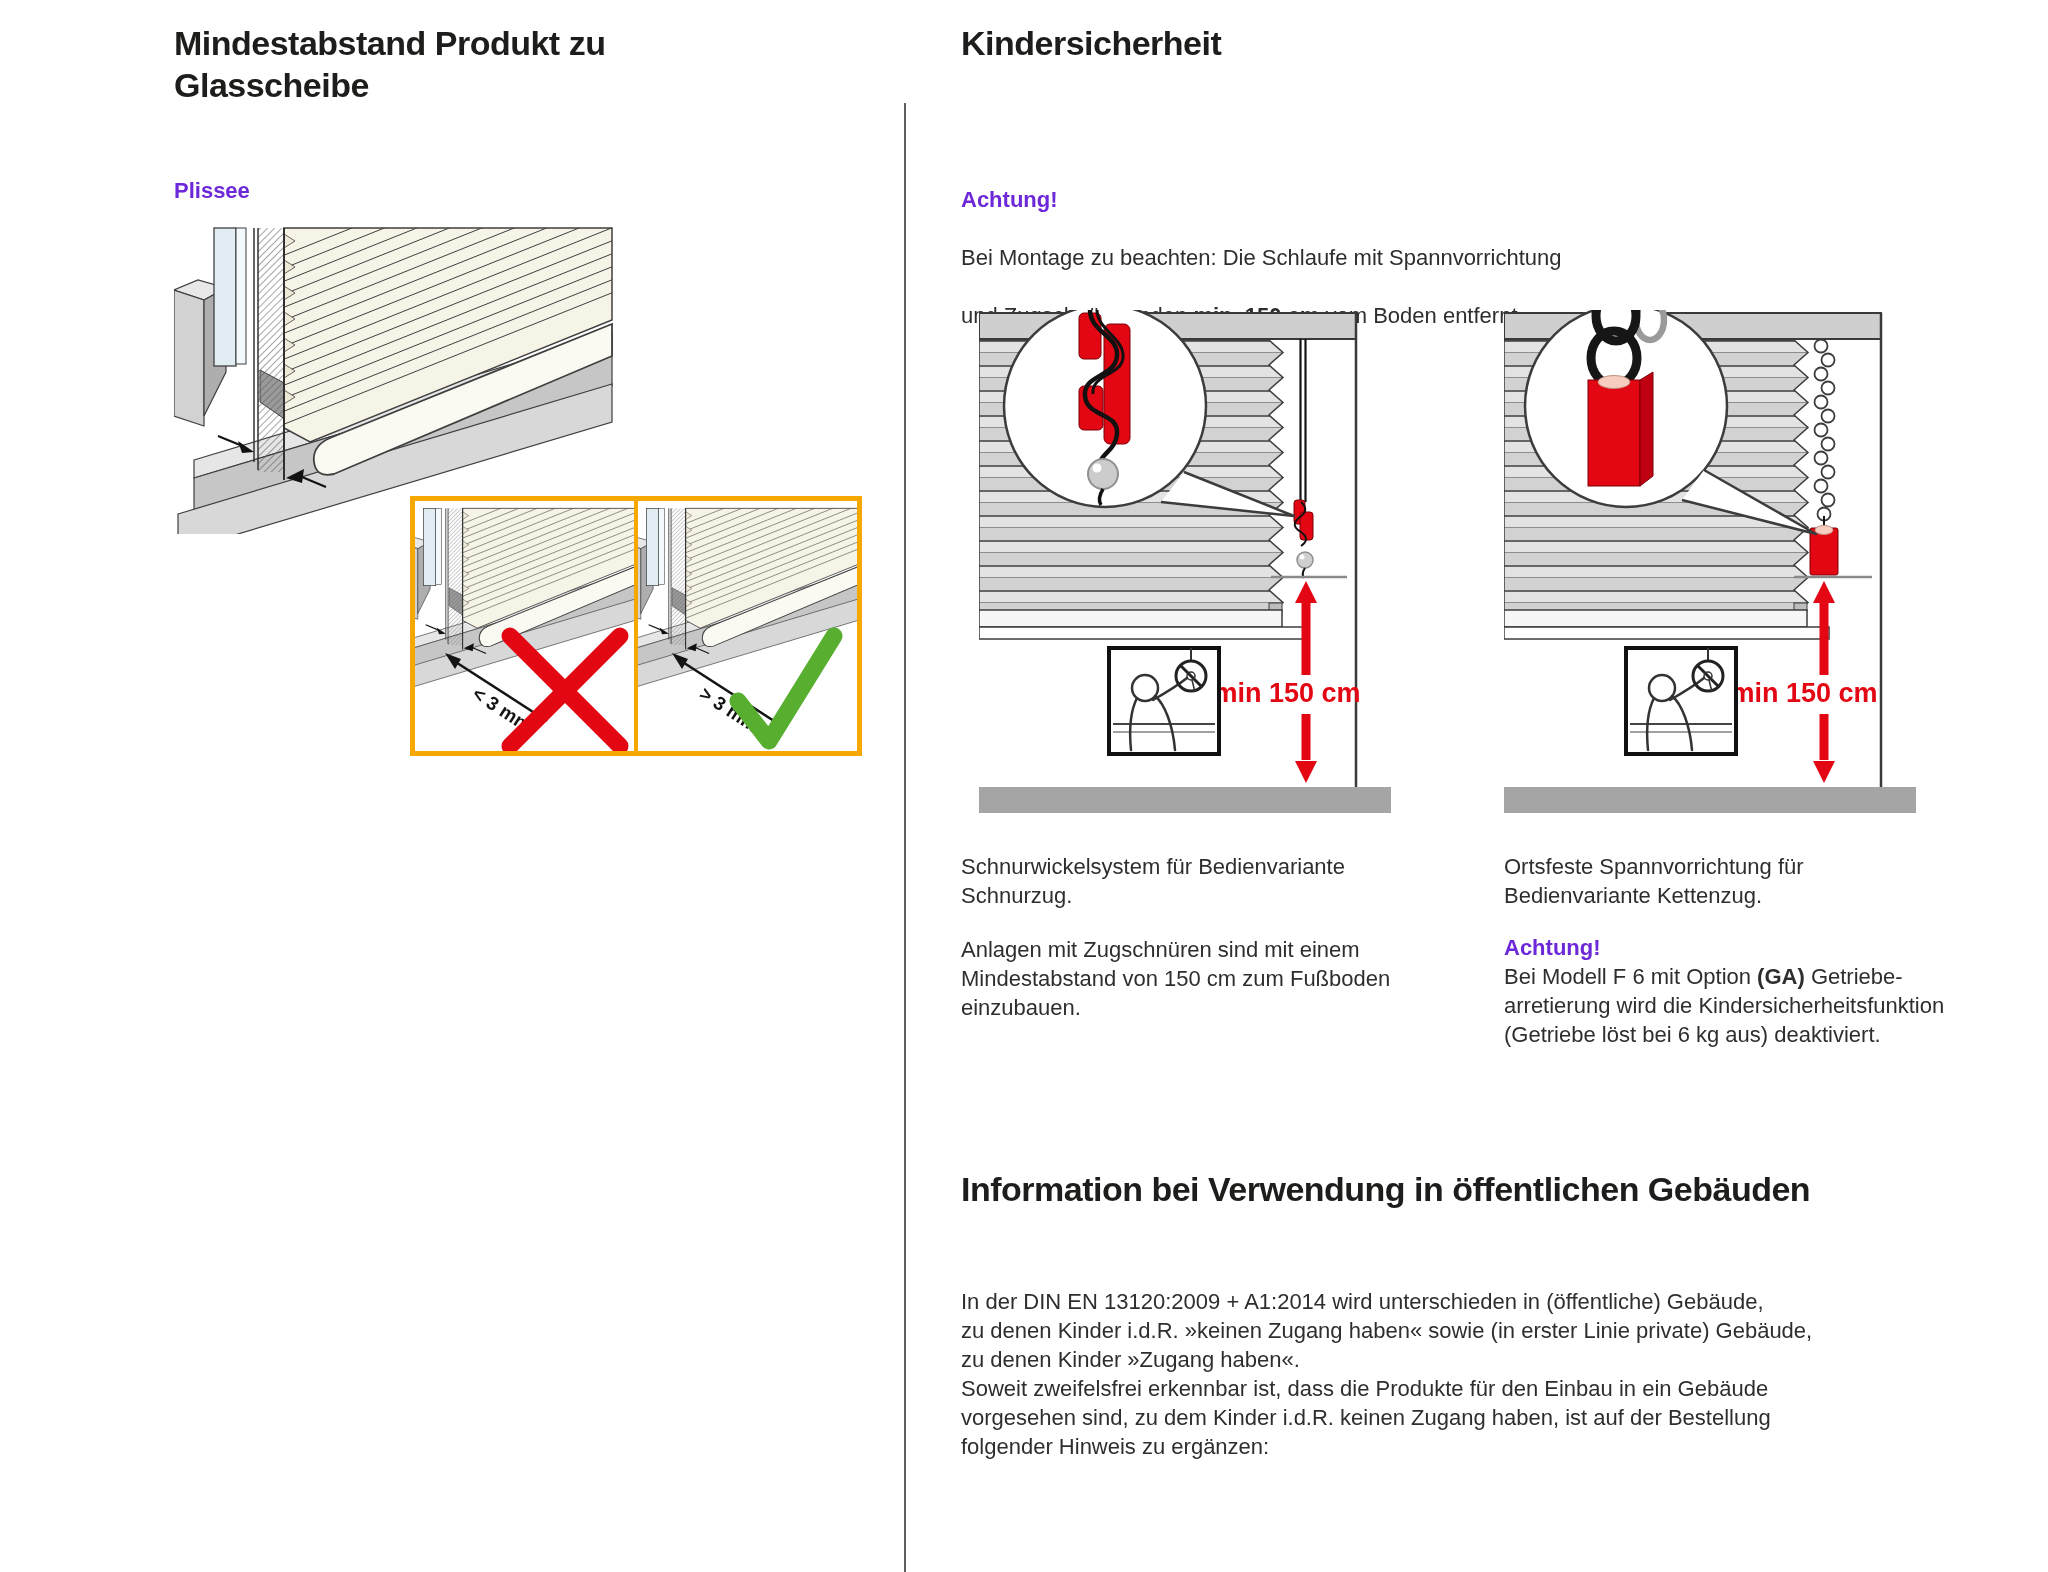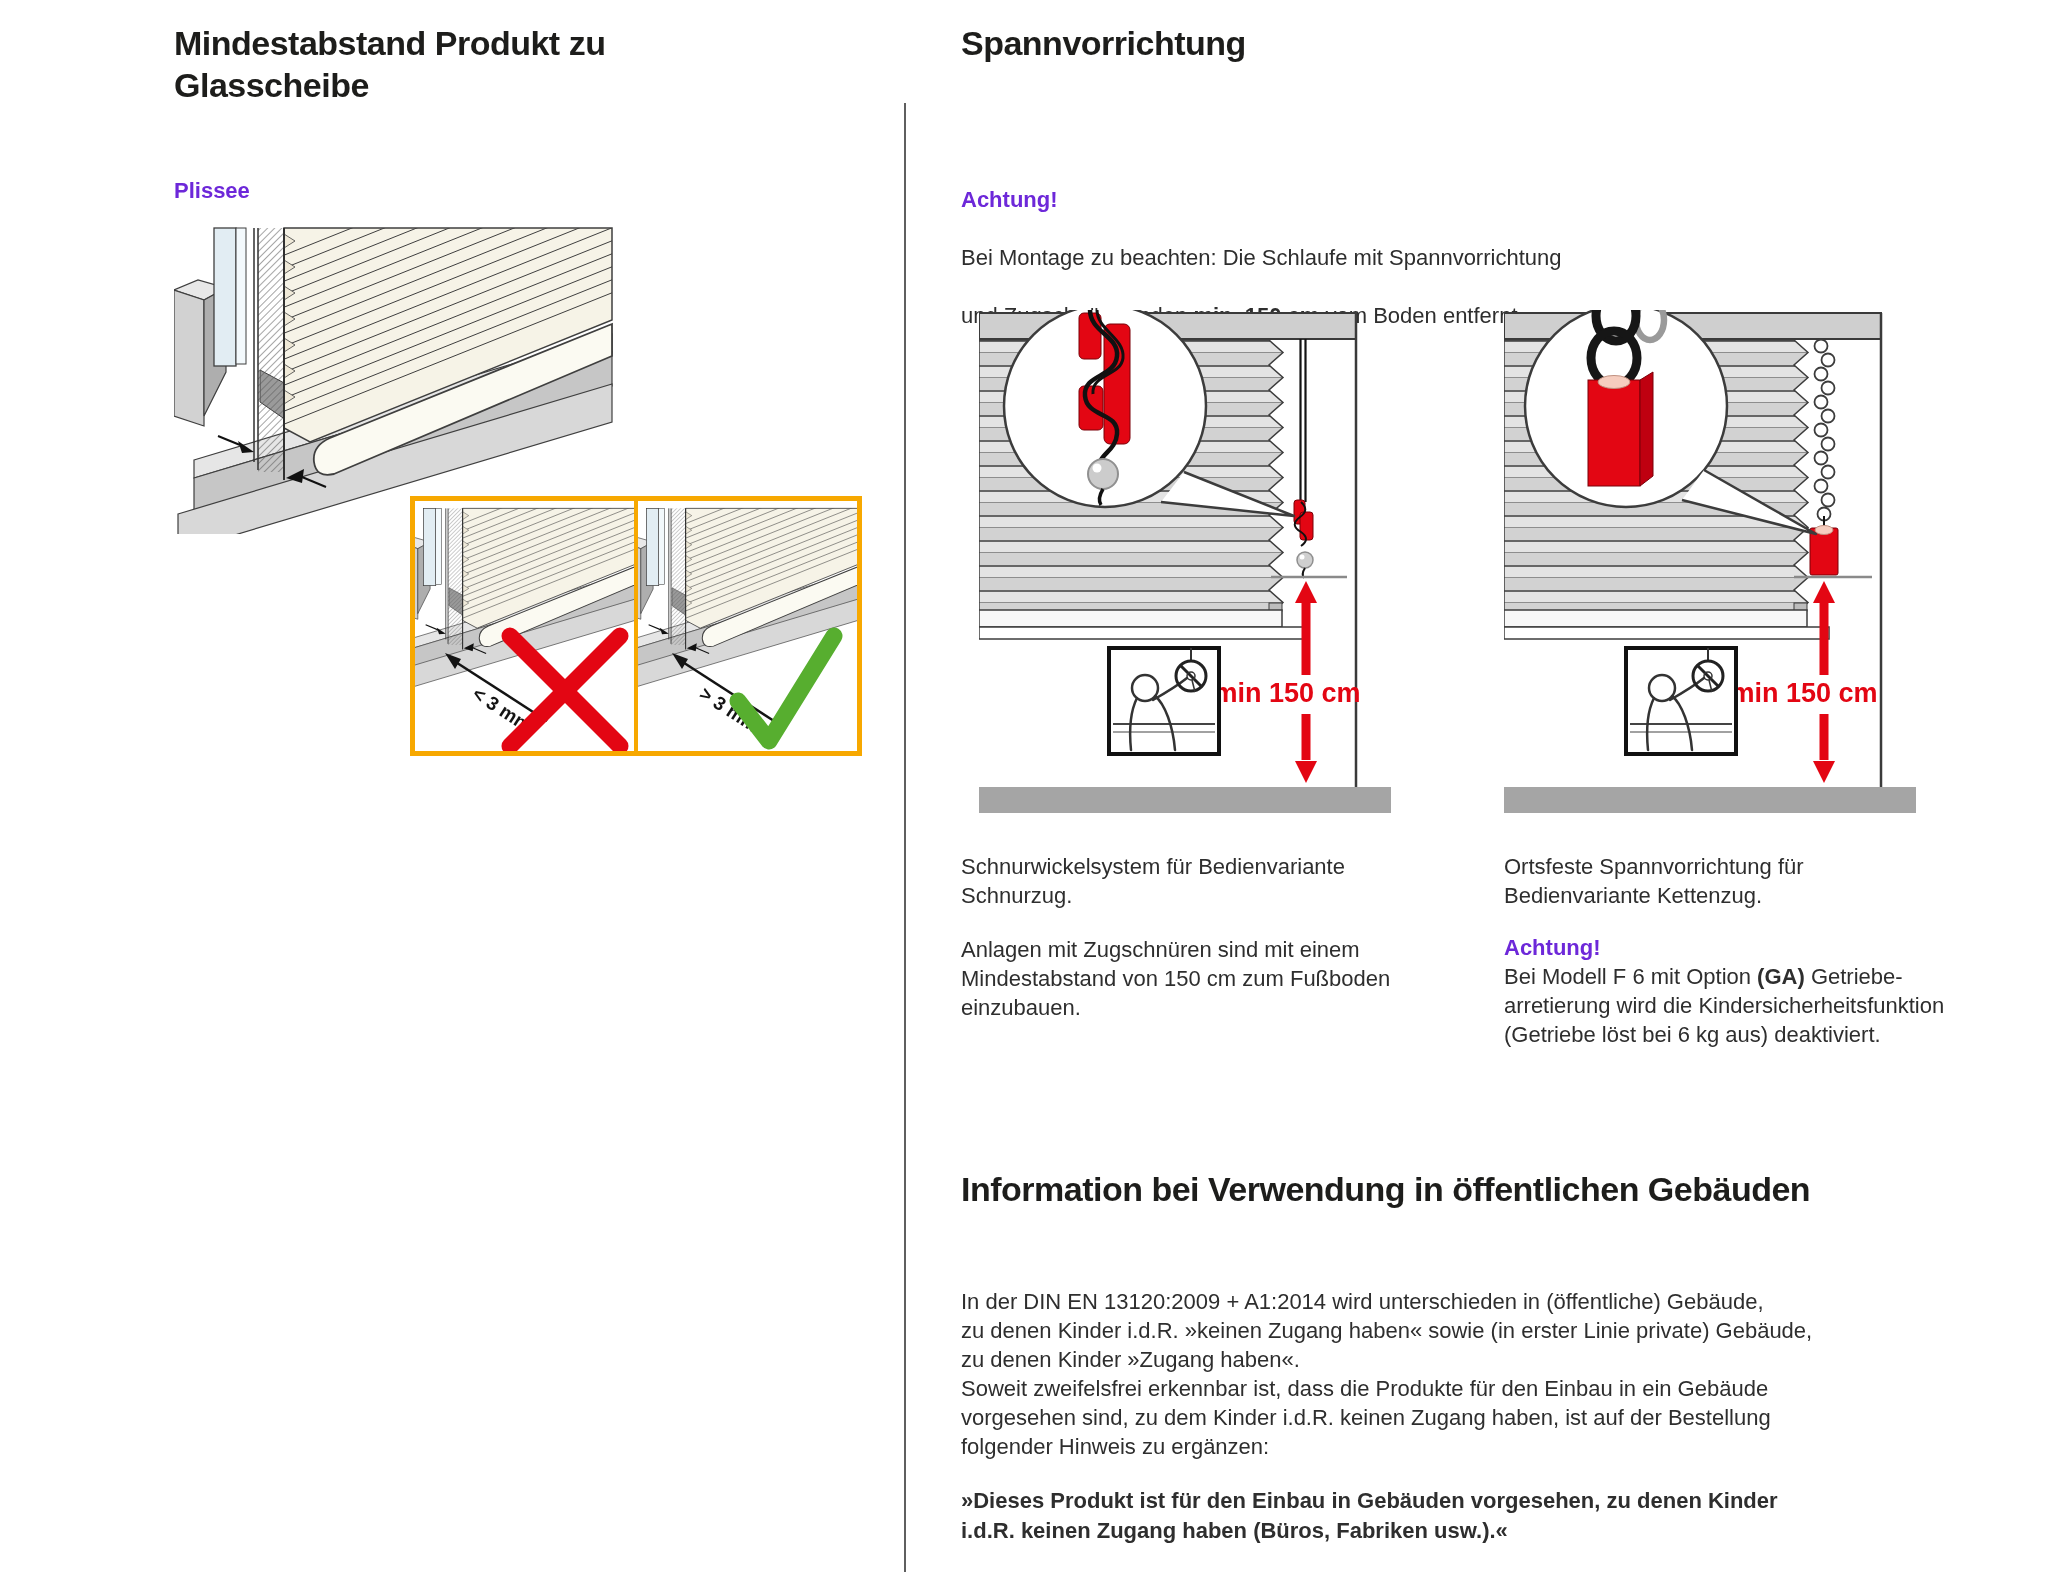--- a/index.html
+++ b/index.html
@@ -145,21 +145,21 @@
         <line x1="40" y1="158" x2="136" y2="220" stroke="#141414" stroke-width="2.5"></line>
         <polygon points="34,152 50,158 44,168" fill="#141414"></polygon>
         <text class="mm-label" transform="translate(60,196) rotate(33)">&gt; 3 mm</text>
       </g>
       <path d="M100 200 L131 240 L196 135" fill="none" stroke="#57ae2f" stroke-width="17" stroke-linecap="round" stroke-linejoin="round"></path>
     </svg>
   </div>
 
   <div class="abs divider" style="left:888px;top:103px;height:1469px;"></div>
 
-  <div class="abs h1" style="left:945px;top:22px;width:700px;">Spannvorrichtung</div>
+  <div class="abs h1" style="left:945px;top:22px;width:700px;">Kindersicherheit</div>
 
   <div class="abs subhead" style="left:945px;top:185px;">Achtung!</div>
   <div class="abs body-text" style="left:945px;top:214px;width:620px;">
     <div>Bei Montage zu beachten: Die Schlaufe mit Spannvorrichtung</div>
     <div><span>und Zugschnüre enden</span> <span class="bold">min. 150 cm</span> <span>vom Boden entfernt.</span></div>
   </div>
 
   <svg class="abs" style="left:963px;top:310px;" width="412" height="505" viewBox="0 0 412 505">
     <use href="#roomFrame"></use>
     <use href="#blindBody"></use>
@@ -253,16 +253,14 @@
 arretierung wird die Kindersicherheitsfunktion
 (Getriebe löst bei 6 kg aus) deaktiviert.</span></div>
 
   <div class="abs h1" style="left:945px;top:1168px;width:1020px;">Information bei Verwendung in öffentlichen Gebäuden</div>
   <div class="abs body-text" style="left:945px;top:1287px;width:1000px;">In der DIN EN 13120:2009 + A1:2014 wird unterschieden in (öffentliche) Gebäude,
 zu denen Kinder i.d.R. »keinen Zugang haben« sowie (in erster Linie private) Gebäude,
 zu denen Kinder »Zugang haben«.
 Soweit zweifelsfrei erkennbar ist, dass die Produkte für den Einbau in ein Gebäude
 vorgesehen sind, zu dem Kinder i.d.R. keinen Zugang haben, ist auf der Bestellung
 folgender Hinweis zu ergänzen:</div>
-  <div class="abs body-text bold" style="left:945px;top:1486px;width:1000px;line-height:30px;">»Dieses Produkt ist für den Einbau in Gebäuden vorgesehen, zu denen Kinder
-i.d.R. keinen Zugang haben (Büros, Fabriken usw.).«</div>
 
 </div>
 
 </body></html>

